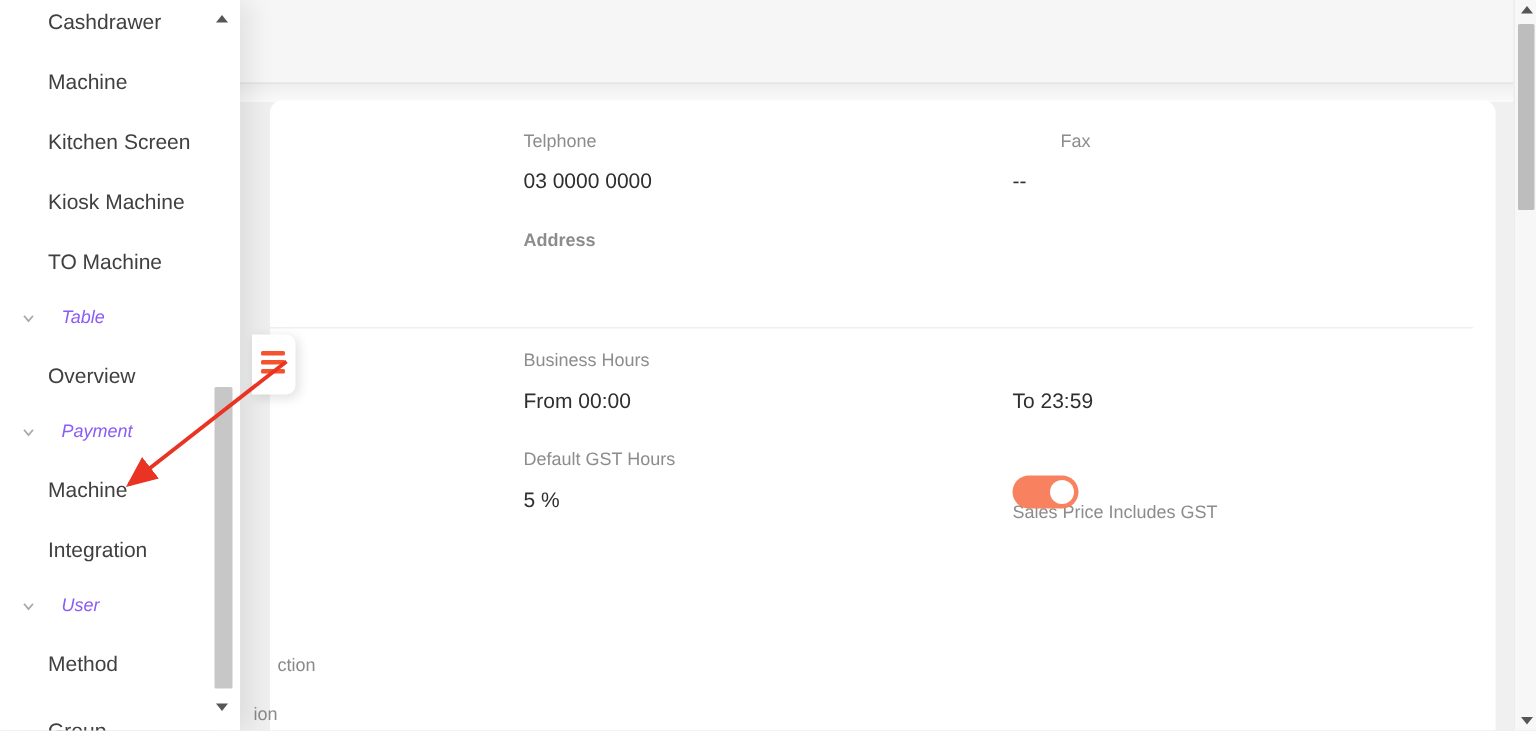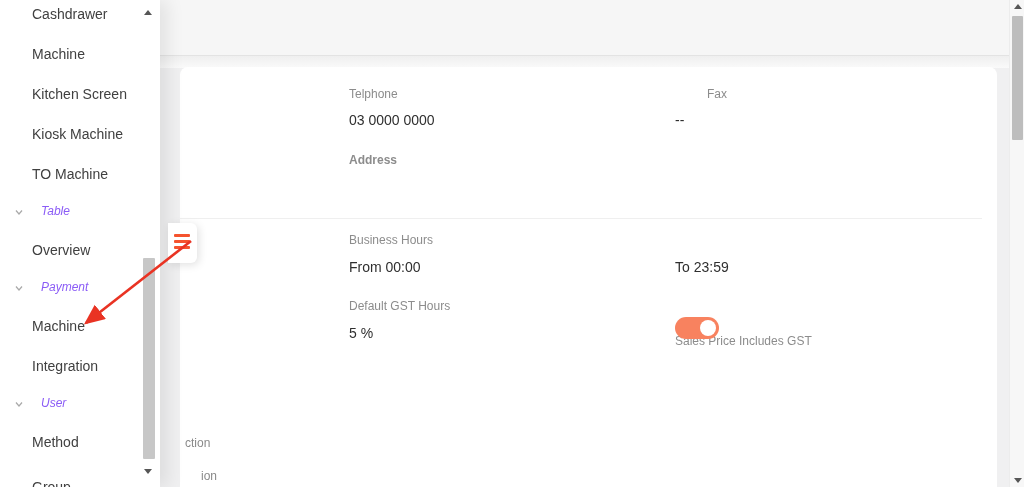--- a/index.html
+++ b/index.html
@@ -21,21 +21,21 @@
 
   
   .switch{position:absolute;left:495px;top:250px;width:44px;height:22px;border-radius:11px;
           background:#f8825f;cursor:pointer;}
   .switch .knob{position:absolute;top:3px;right:3px;width:16px;height:16px;border-radius:50%;
           background:#ffffff;}
 
   
   .fragment{position:absolute;font-size:12px;color:#8a8a8a;white-space:nowrap;}
   .frag-1{left:185px;top:436px;}
-  .frag-2{left:169px;top:469px;margin-left:32px;}
+  .frag-2{left:169px;top:469px;}
 
   
   .sidebar{position:absolute;left:0;top:0;width:160px;height:487px;background:#ffffff;
            box-shadow:8px 0 16px rgba(0,0,0,0.08);z-index:10;}
   .nav-item{position:absolute;left:32px;font-size:14px;color:#404040;white-space:nowrap;cursor:pointer;}
   .nav-section{position:absolute;left:14px;font-size:12px;color:#8b5cf6;white-space:nowrap;
                display:flex;align-items:center;gap:17px;cursor:pointer;font-style:italic;}
   .chev{display:inline-block;width:10px;height:10px;}
 
   

